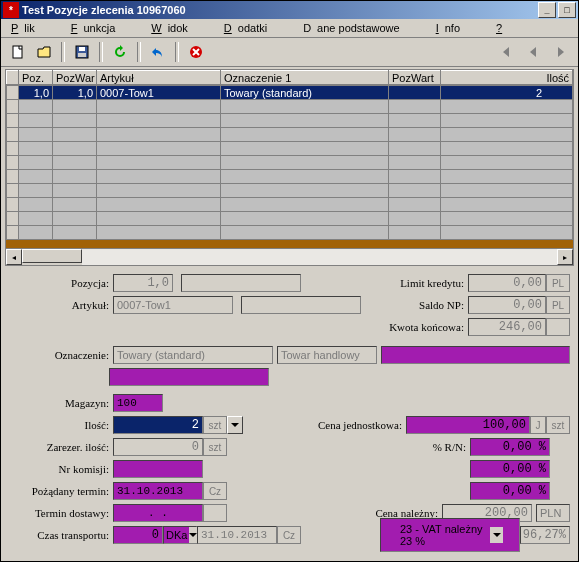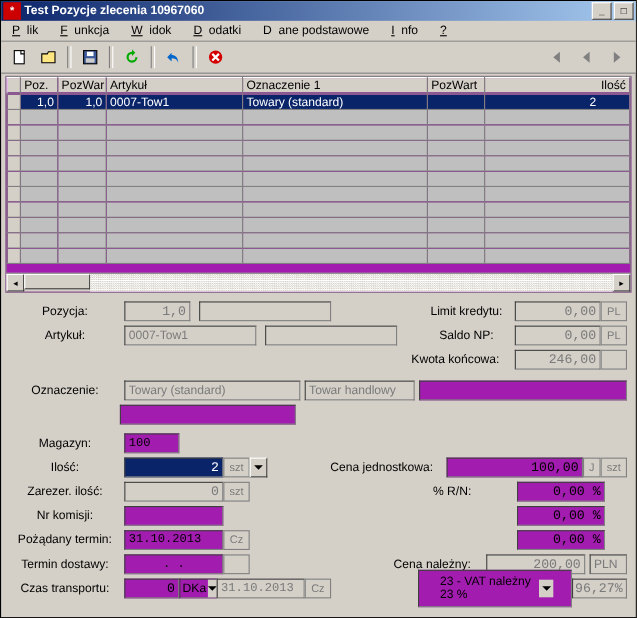--- a/index.html
+++ b/index.html
@@ -1,42 +1,42 @@
 <!DOCTYPE html>
 <html><head>
 <meta charset="utf-8">
 <style>
 html,body{margin:0;padding:0;font-family:Tahoma,Arial,sans-serif;font-size:11px;background:#d4d0c8;color:#000;}
 .window{width:579px;height:562px;background:#d4d0c8;border:1px solid #000;box-sizing:border-box;position:relative;overflow:hidden;}
 .titlebar{height:18px;background:linear-gradient(to right,#0a246a,#a6caf0);color:#fff;display:flex;align-items:center;padding:0 2px;font-weight:bold;}
 .titlebar .ticon{width:16px;height:16px;background:#c00;margin-right:3px;display:flex;align-items:center;justify-content:center;font-size:10px;}
 .titlebar .title{flex:1;}
 .titlebar .wbtn{width:16px;height:14px;background:#d4d0c8;border:1px solid #fff;border-right-color:#404040;border-bottom-color:#404040;margin-left:2px;display:flex;align-items:center;justify-content:center;font-size:9px;font-family:Marlett,Arial;color:#000;}
-.menubar{height:18px;display:flex;align-items:center;padding:0 4px;gap:2px;border-bottom:1px solid #808080;background:#d4d0c8;}
+.menubar{height:18px;display:flex;align-items:center;padding:0 4px;gap:18px;border-bottom:1px solid #808080;background:#d4d0c8;}
 .menubar span{padding:1px 6px;cursor:default;}
 .menubar span u{text-decoration:underline;}
 .toolbar{height:28px;display:flex;align-items:center;padding:0 6px;gap:4px;border-bottom:1px solid #808080;background:#d4d0c8;position:relative;}
 .tbtn{width:20px;height:20px;display:flex;align-items:center;justify-content:center;border:1px solid transparent;}
 .tbtn svg{width:16px;height:16px;}
 .tsep{width:2px;height:20px;border-left:1px solid #808080;border-right:1px solid #fff;margin:0 2px;}
 .toolbar .navset{margin-left:auto;display:flex;gap:6px;}
-.gridwrap{height:195px;border:1px solid #808080;margin:2px 4px 0 4px;background:#a21caf;display:flex;flex-direction:column;}
+.gridwrap{height:195px;border:1px solid #808080;margin:2px 4px 0 4px;background:#a16207;display:flex;flex-direction:column;}
 table{border-collapse:collapse;width:100%;table-layout:fixed;}
 th,td{border:1px solid #808080;height:14px;padding:0 3px;font-size:11px;box-sizing:border-box;overflow:hidden;white-space:nowrap;}
 th{background:#d4d0c8;border-top-color:#fff;border-left-color:#fff;text-align:left;font-weight:normal;}
 .gridbody{flex:1;overflow:hidden;}
 .gridbody td{background:#bfbfbf;}
 tr.sel td{background:#0a246a;color:#fff;}
 .hscroll{height:16px;background:#d4d0c8;border-top:1px solid #808080;display:flex;}
 .hscroll .sbtn{width:16px;height:16px;background:#d4d0c8;border:1px solid #fff;border-right-color:#404040;border-bottom-color:#404040;box-sizing:border-box;display:flex;align-items:center;justify-content:center;font-size:8px;}
 .hscroll .track{flex:1;background:repeating-conic-gradient(#d4d0c8 0% 25%,#fff 0% 50%) 50%/2px 2px;}
 .hscroll .thumb{width:60px;height:14px;background:#d4d0c8;border:1px solid #fff;border-right-color:#404040;border-bottom-color:#404040;box-sizing:border-box;margin-top:0;}
 .form{padding:6px 8px 0 8px;}
 .row{display:flex;align-items:center;height:22px;}
-.lbl{text-align:center;padding-right:4px;white-space:nowrap;}
+.lbl{text-align:right;padding-right:4px;white-space:nowrap;font-family:Liberation Serif, serif;}
 .fld{height:18px;border:1px solid #808080;border-top-color:#404040;border-left-color:#404040;background:#a21caf;box-sizing:border-box;padding:0 3px;font-size:11px;display:flex;align-items:center;}
 .fld.ro{background:#d4d0c8;color:#7a7a7a;}
 .fld.num{justify-content:flex-end;font-family:'Courier New',monospace;font-size:12px;}
 .fld.selblue{background:#0a246a;color:#fff;}
 .unit{width:24px;height:18px;border:1px solid #808080;background:#d4d0c8;color:#7a7a7a;box-sizing:border-box;display:flex;align-items:center;justify-content:center;font-size:10px;}
 .ddbtn{width:16px;height:18px;border:1px solid #fff;border-right-color:#404040;border-bottom-color:#404040;background:#d4d0c8;box-sizing:border-box;display:flex;align-items:center;justify-content:center;}
 .ddbtn::after{content:"";border-left:4px solid transparent;border-right:4px solid transparent;border-top:4px solid #000;}
 .sp{display:inline-block;}
 </style>
 </head>

